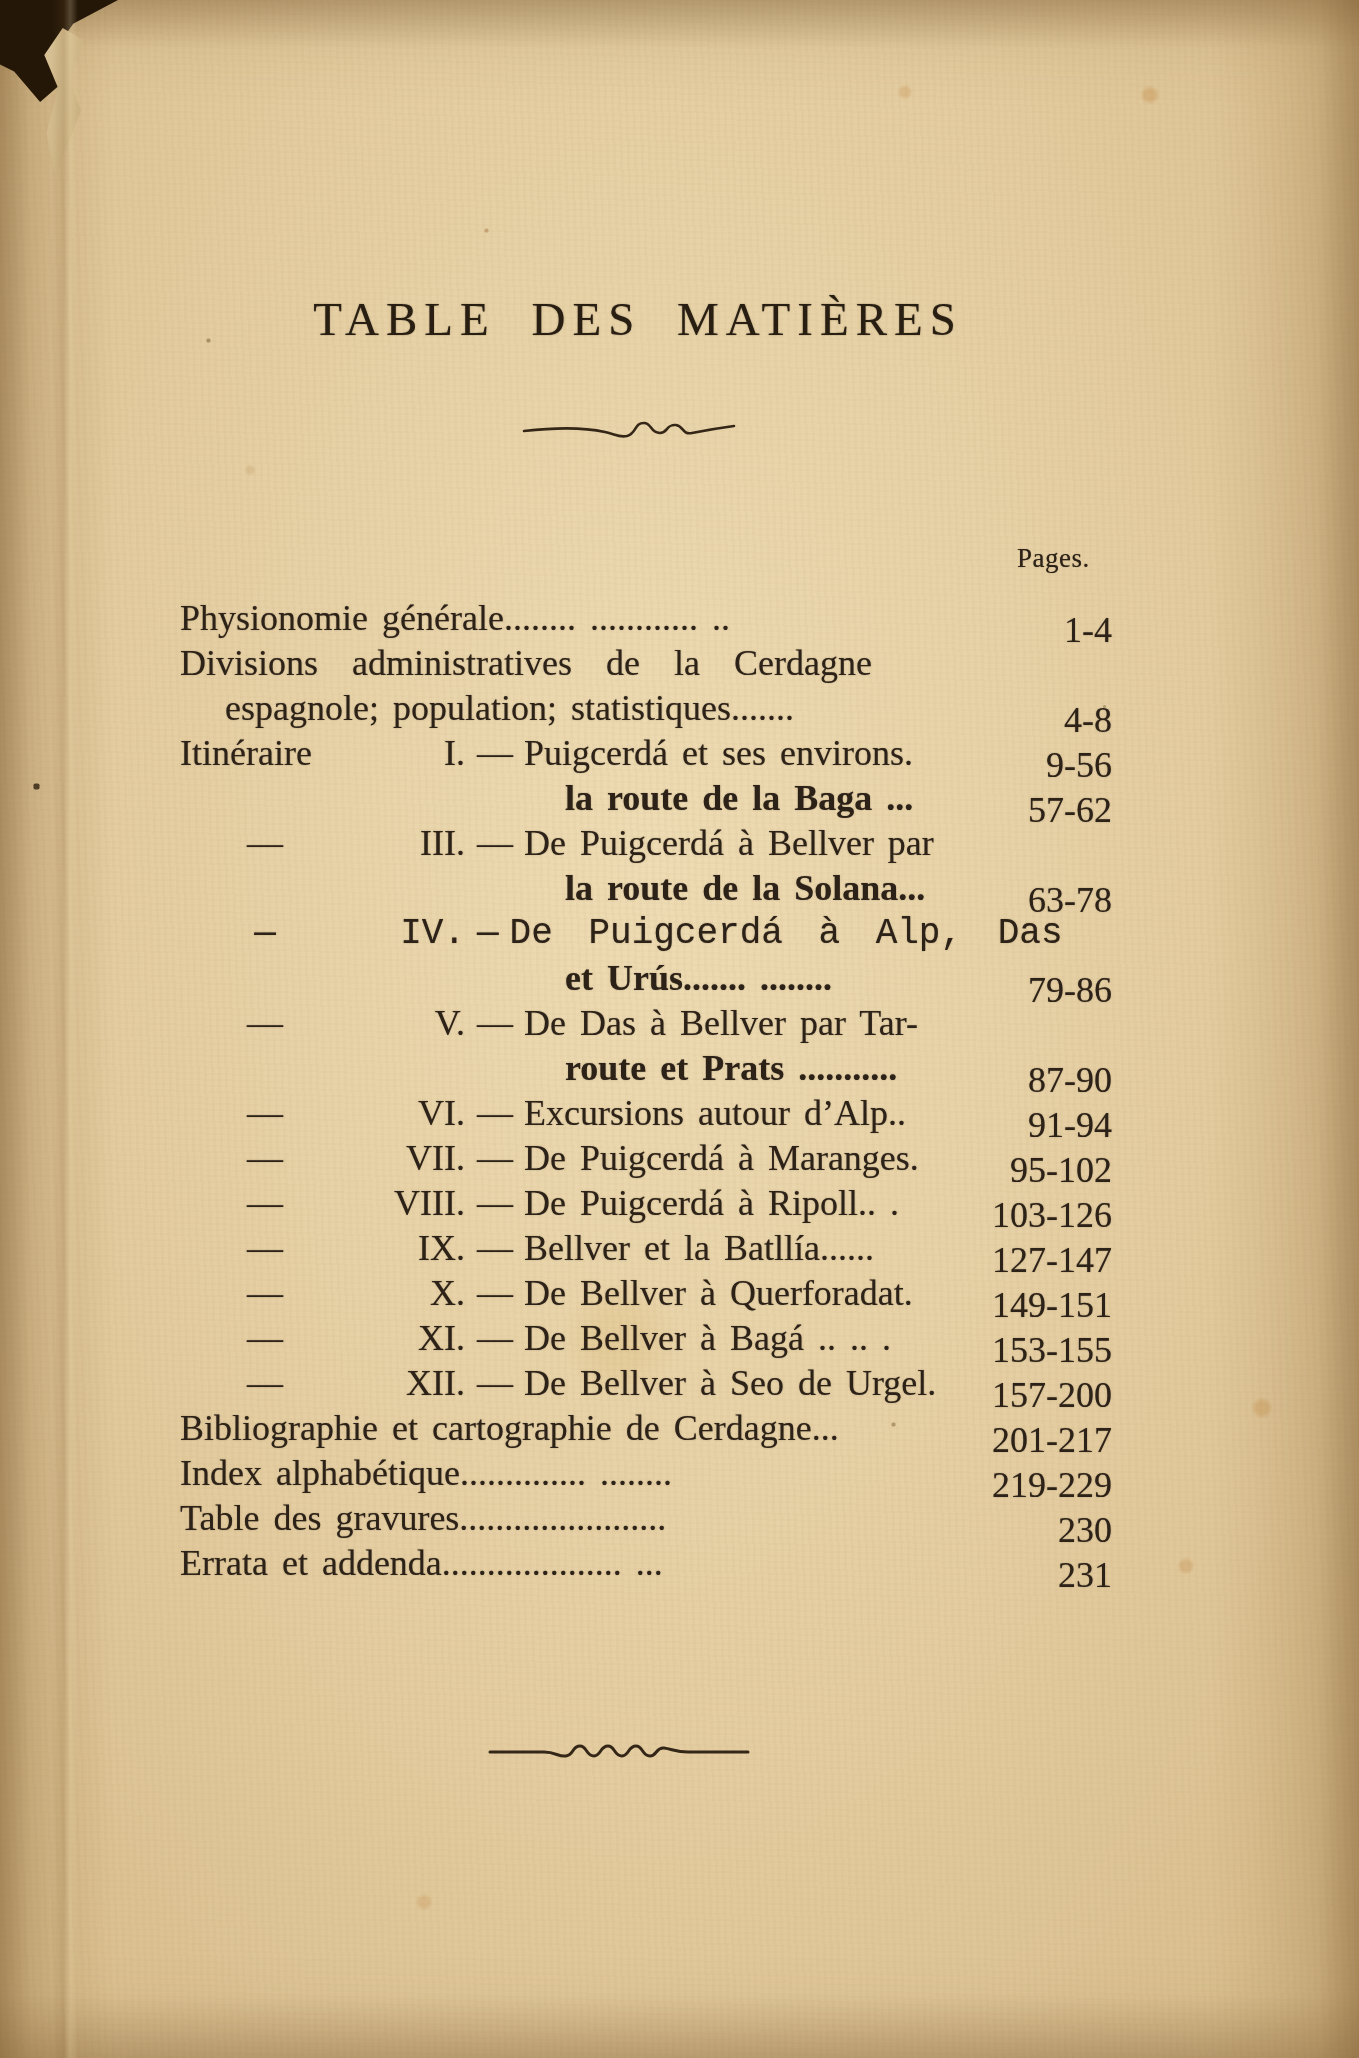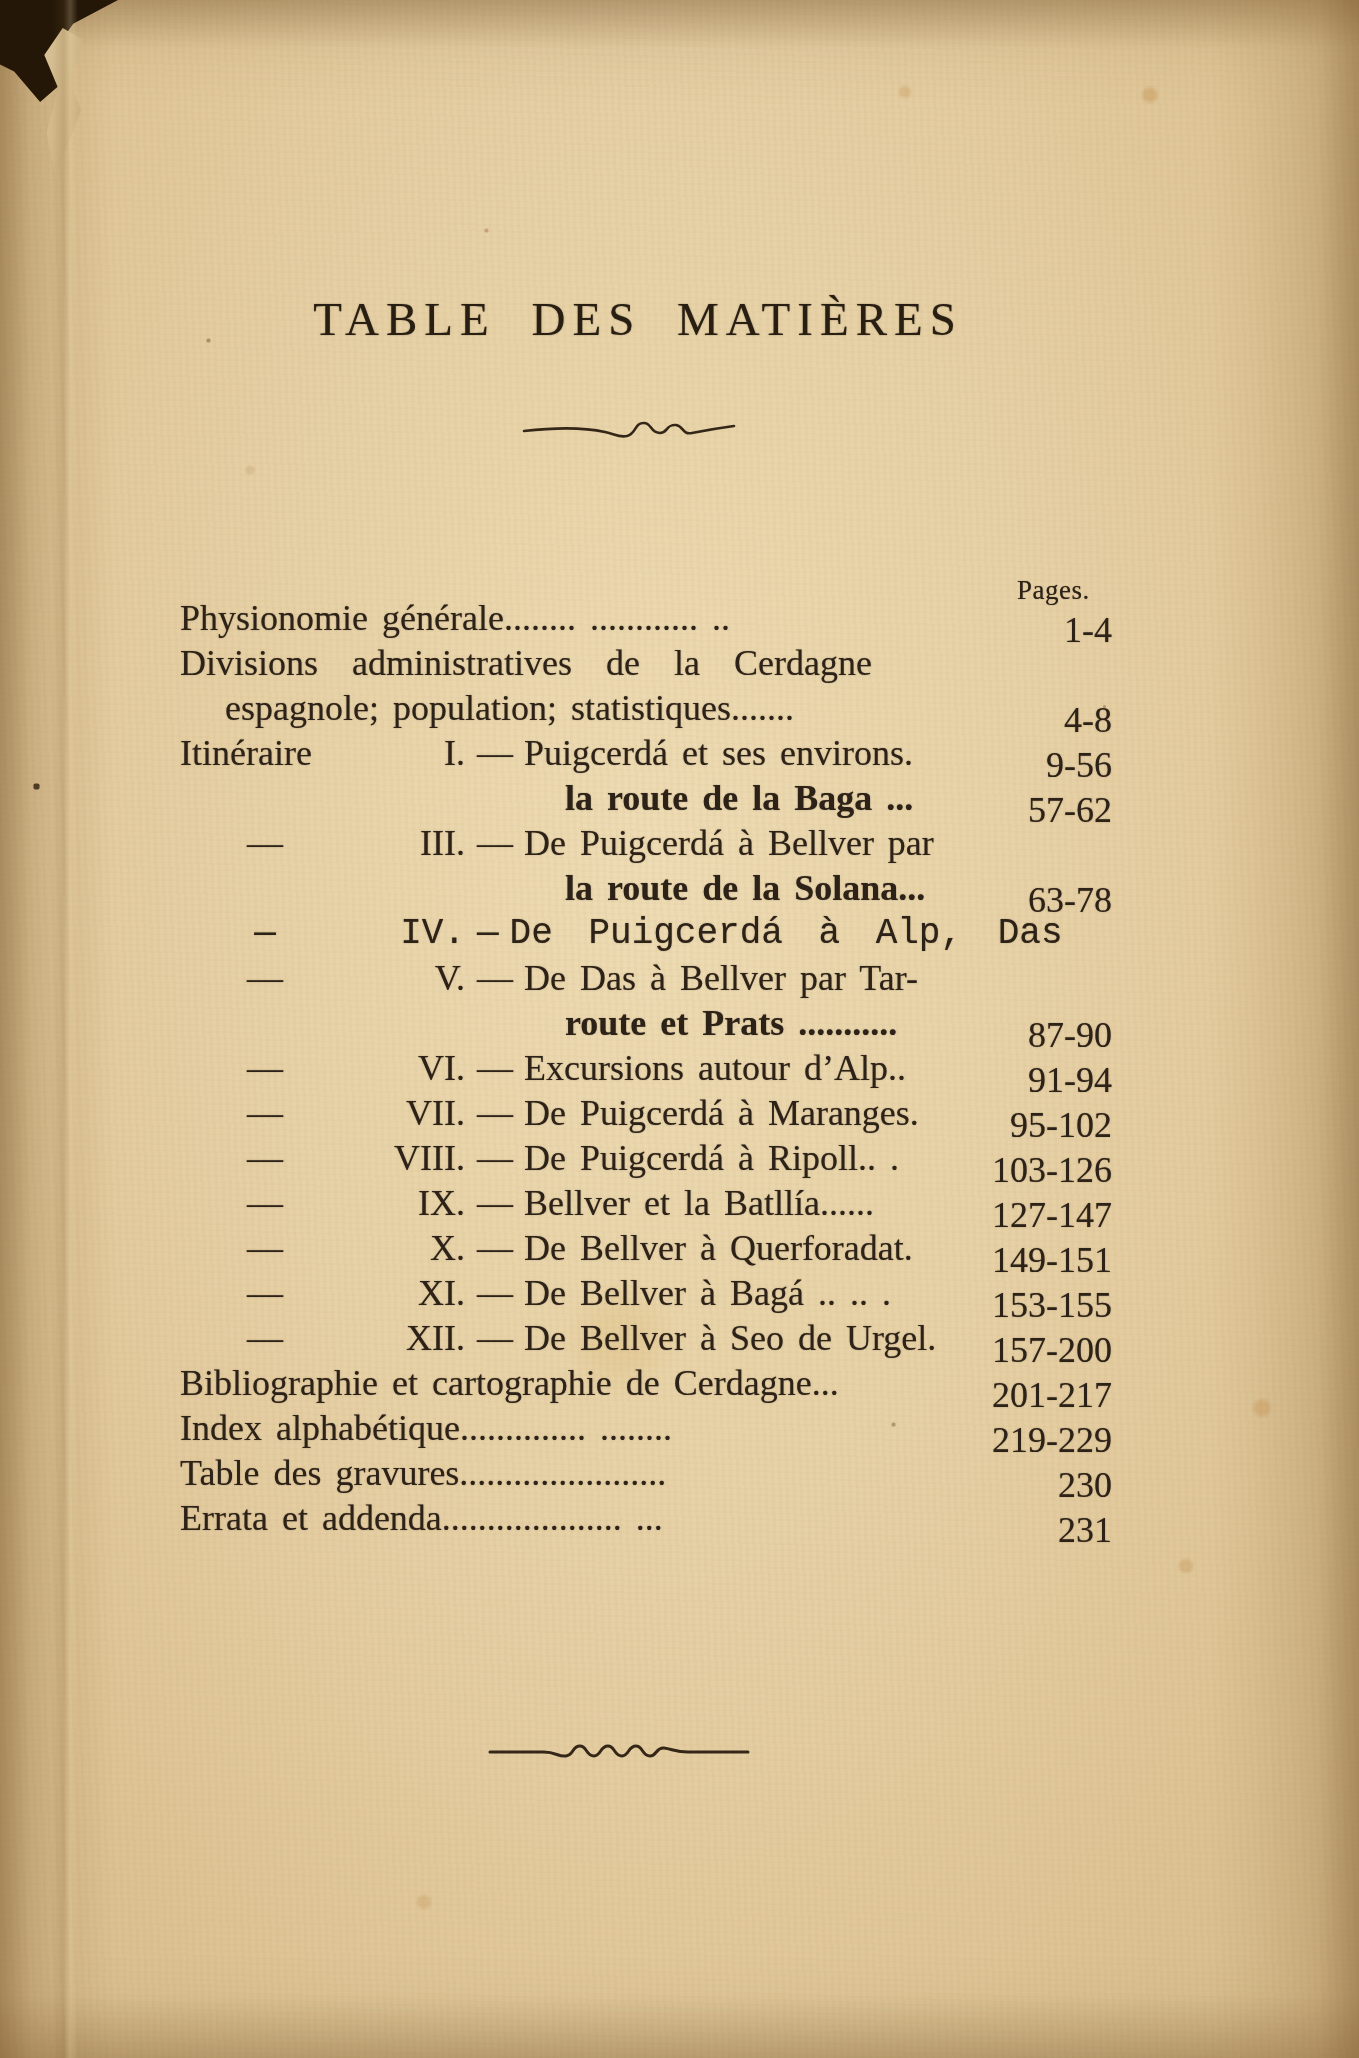--- a/index.html
+++ b/index.html
@@ -57,21 +57,21 @@
     position:absolute;left:8px;top:292px;width:1260px;margin:0;
     text-align:center;font-size:47px;font-weight:400;
     letter-spacing:7px;word-spacing:17px;
     color:#281e12;text-shadow:0 0 1.3px rgba(40,30,18,.6);
   }
   .orn{position:absolute;}
   .orn path{stroke:#352717;fill:none;stroke-linecap:round;}
   .orn-top{left:521px;top:415px;}
   .orn-bottom{left:486px;top:1740px;}
   .pages-label{
-    position:absolute;left:1017px;top:575px;
+    position:absolute;left:1017px;top:543px;
     font-size:27px;letter-spacing:.5px;
     color:#2d2217;text-shadow:0 0 1px rgba(45,34,23,.55);
   }
   .toc{
     position:absolute;left:180px;top:596px;width:932px;
     font-size:36px;line-height:45px;
     color:#2d2217;text-shadow:0 0 1.2px rgba(45,34,23,.5);
     word-spacing:5px;
   }
   .row{position:relative;height:45px;white-space:nowrap;}
@@ -136,20 +136,24 @@
 
     <div class="row cont">
       <span class="text">la route de la Solana...</span>
       <span class="pages">63-78</span>
     </div>
 
     <div class="row wide1">
       <span class="marker">—</span><span class="numeral">IV.</span><span class="numdash">—</span><span class="text">De Puigcerdá à Alp, Das</span>
     </div>
 
+    <div class="row cont">
+      <span class="text">et Urús....... ........</span>
+      <span class="pages">79-86</span>
+    </div>
 
     <div class="row">
       <span class="marker">—</span><span class="numeral">V.</span><span class="numdash">—</span><span class="text">De Das à Bellver par Tar-</span>
     </div>
 
     <div class="row cont">
       <span class="text">route et Prats ...........</span>
       <span class="pages">87-90</span>
     </div>
 

